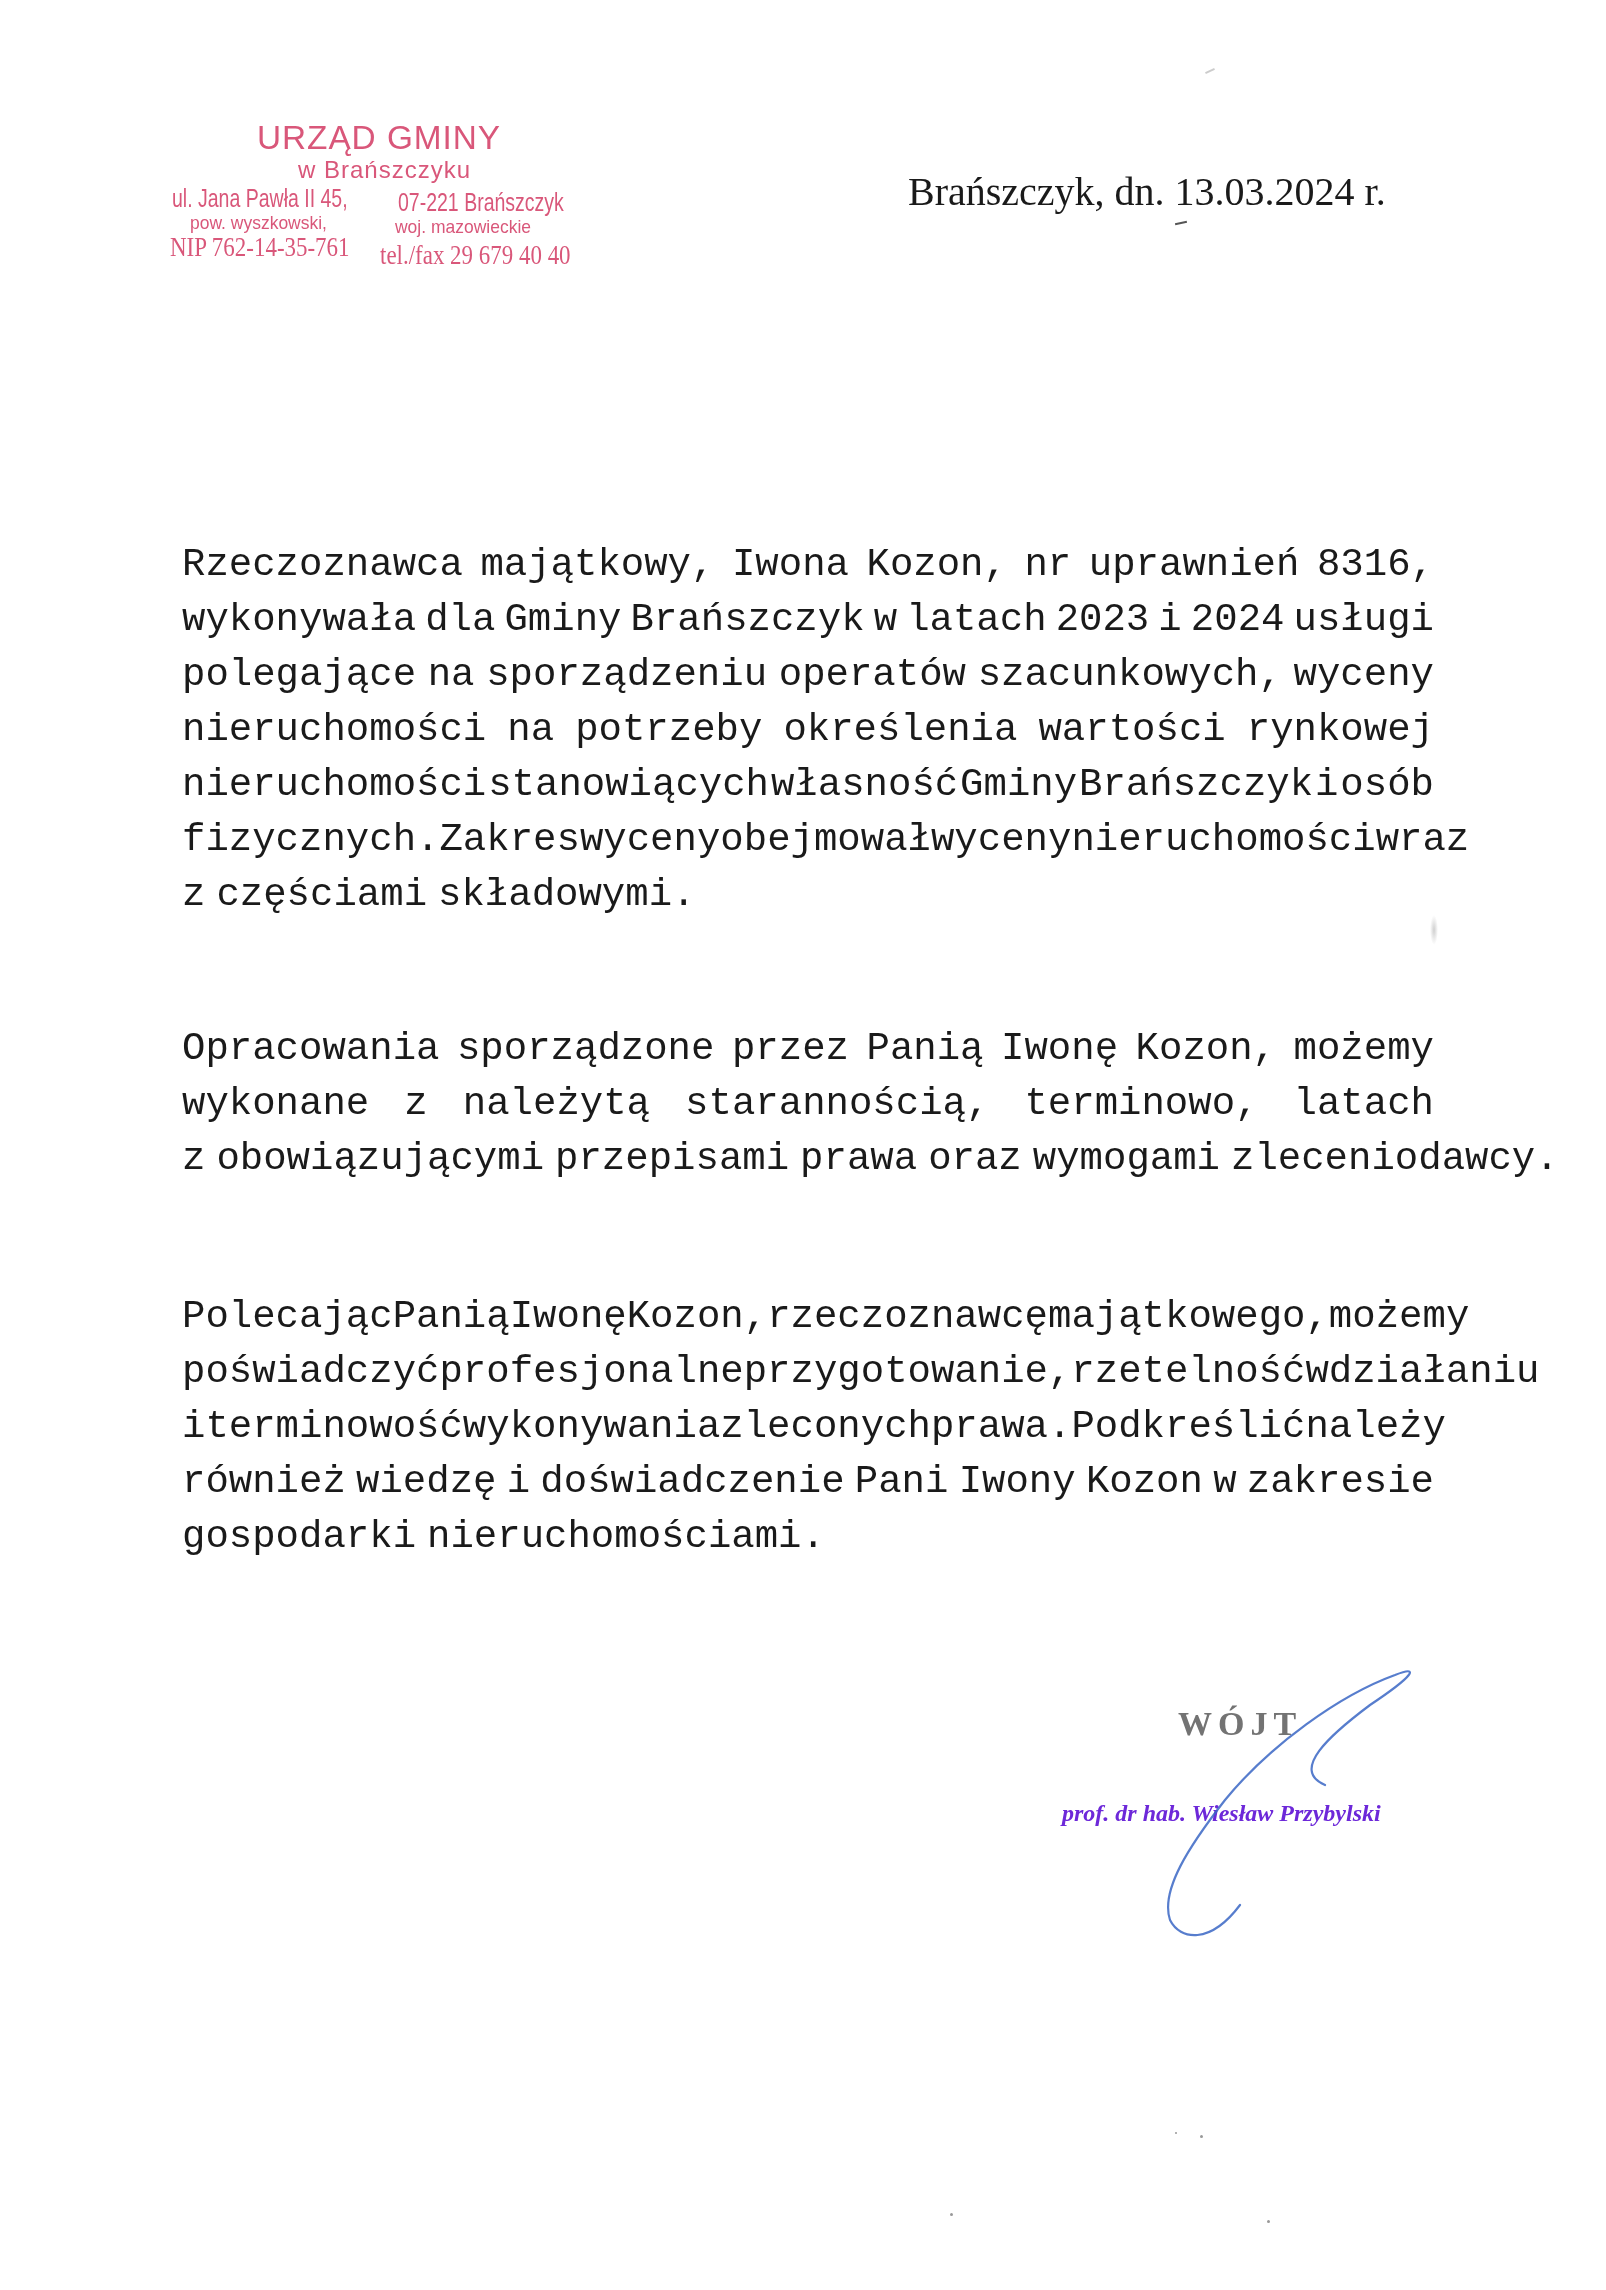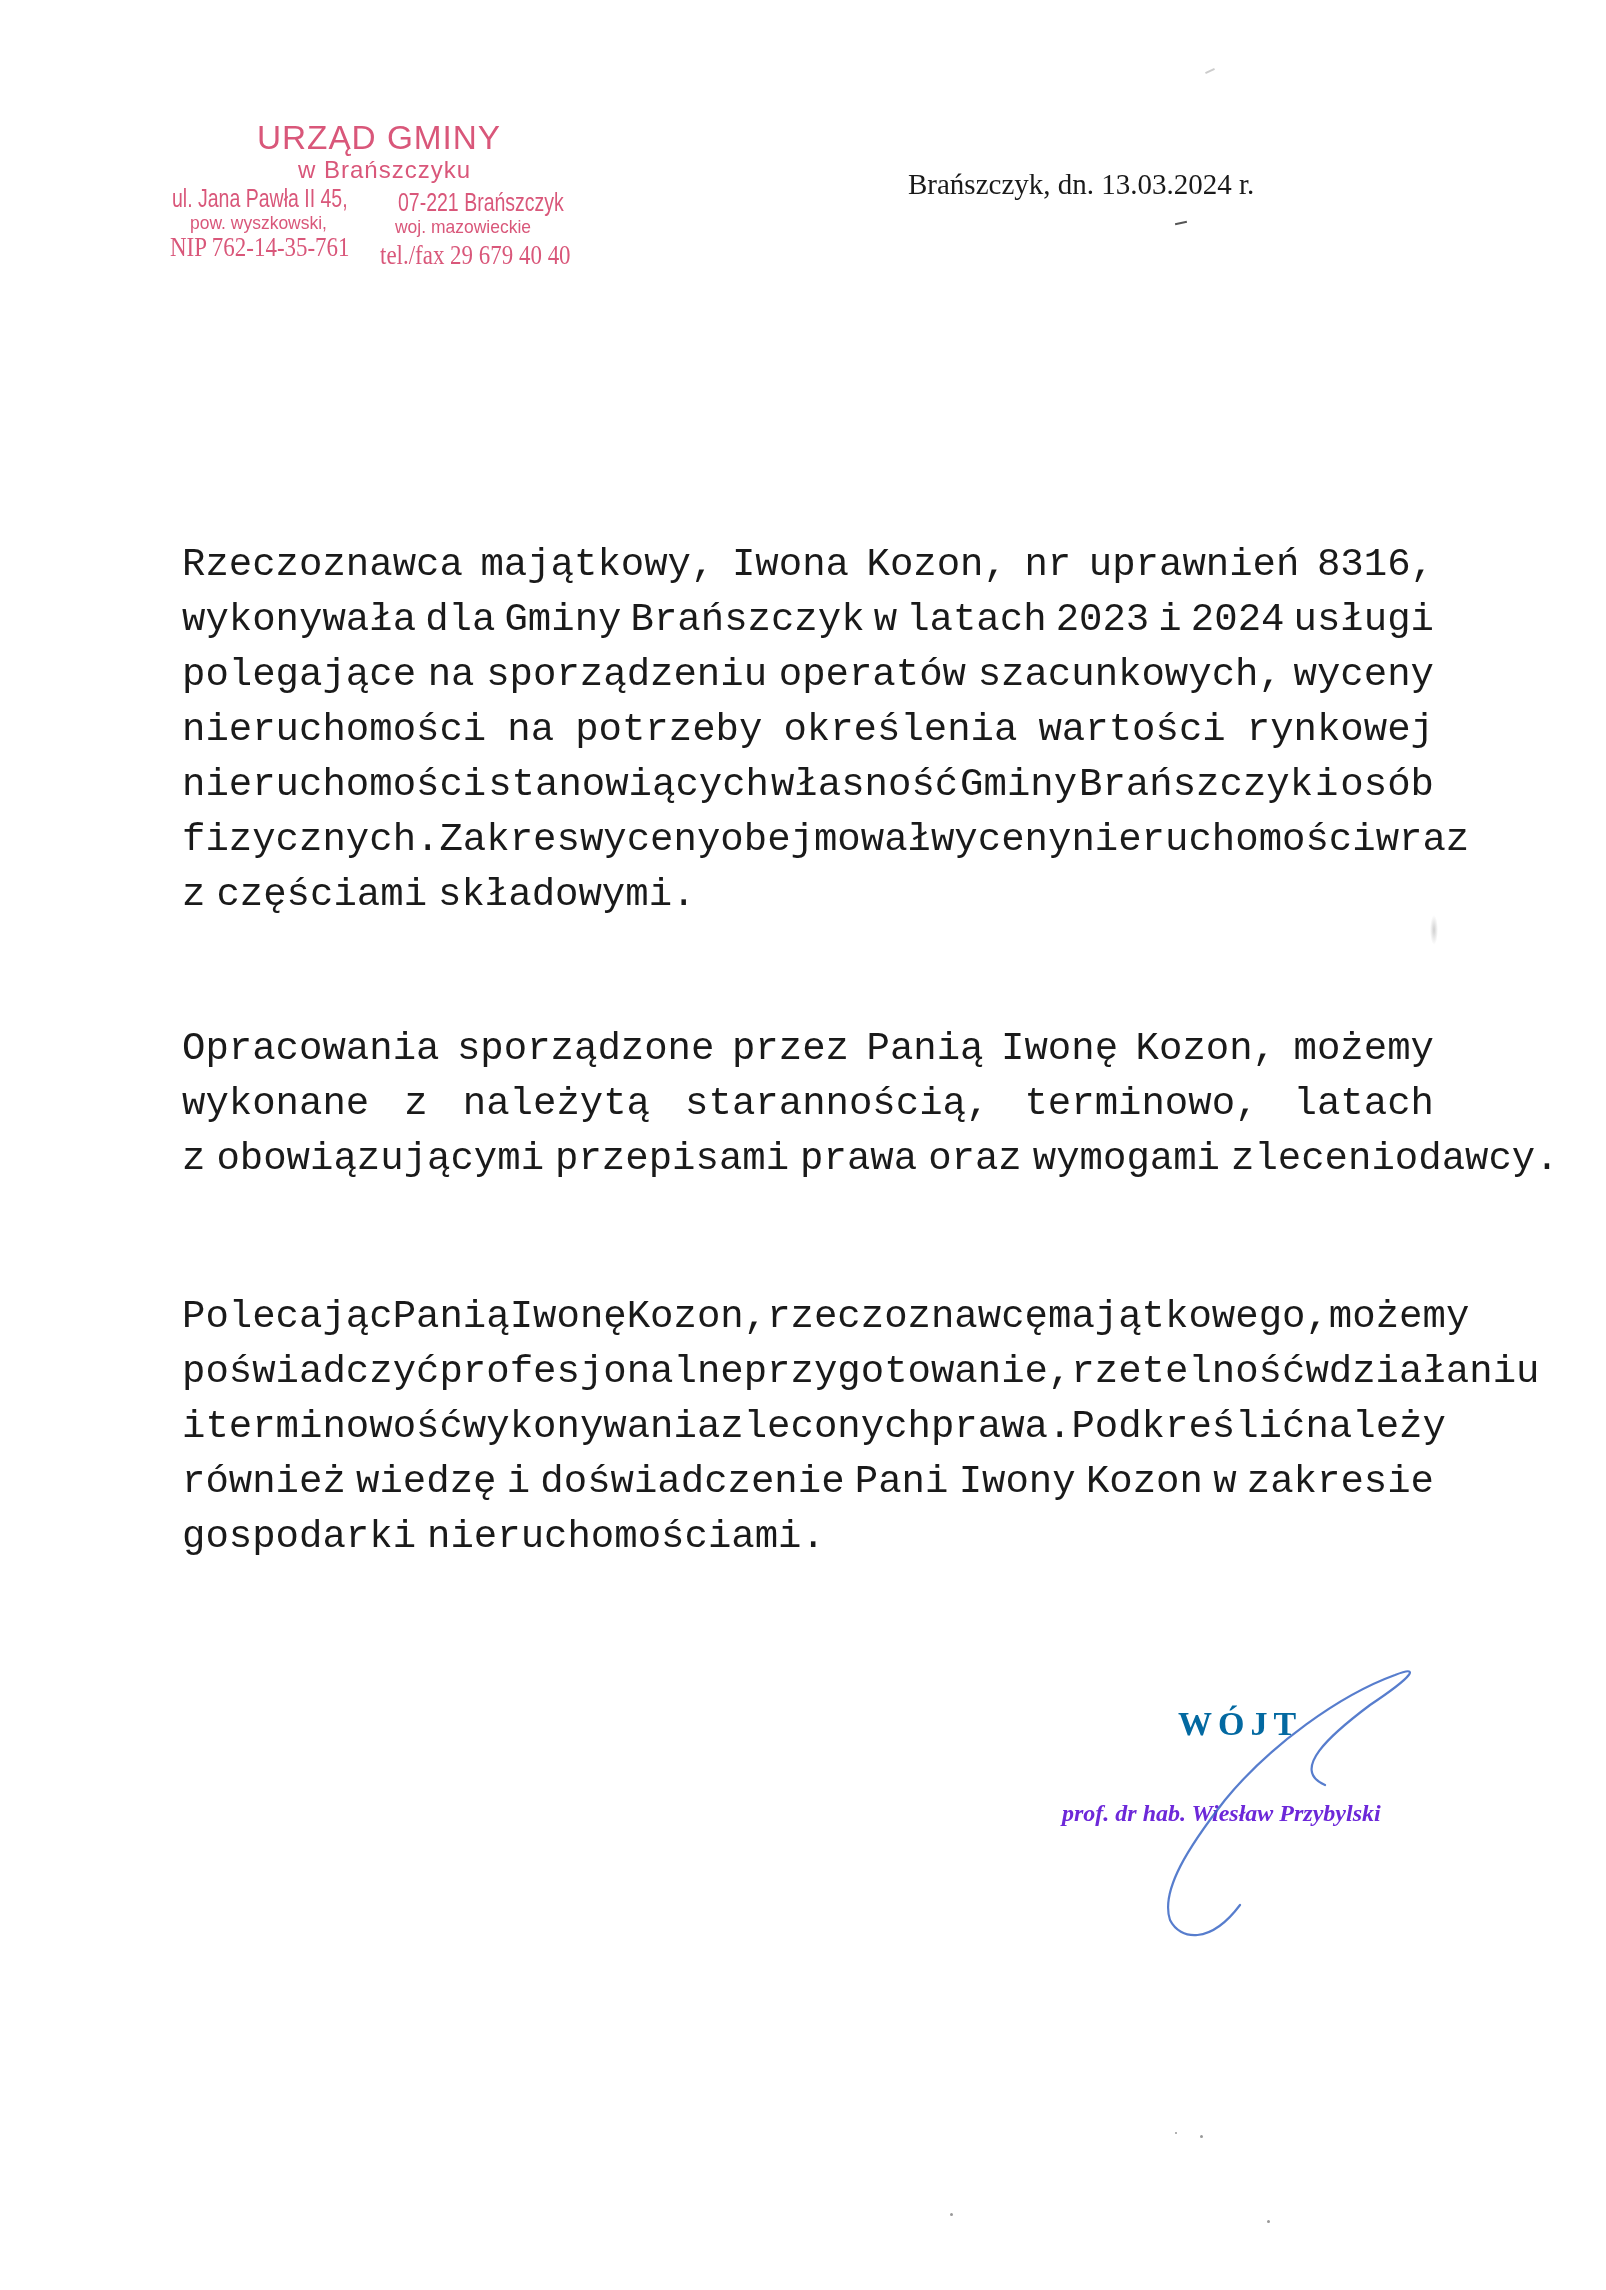--- a/index.html
+++ b/index.html
@@ -7,38 +7,38 @@
     .page { position: absolute; inset: 0; background: #ffffff; }
 
     
     .stamp { position: absolute; left: 170px; top: 118px; width: 430px; color: #d9577a; font-family: "Liberation Sans", sans-serif; }
     .stamp .s-title { position: absolute; left: 87px; top: 0; font-size: 34px; letter-spacing: 1px; white-space: nowrap; transform: scaleX(0.98); transform-origin: left; }
     .stamp .s-sub { position: absolute; left: 128px; top: 38px; font-size: 24px; letter-spacing: 1px; white-space: nowrap; }
     .stamp .s-row { position: absolute; font-size: 25px; white-space: nowrap; transform: scaleX(0.78); transform-origin: left; }
     .stamp .s-row.sm { font-size: 19px; transform: scaleX(0.92); }
     .stamp .s-row.nip { font-family: "Liberation Serif", serif; font-size: 27px; transform: scaleX(0.85); }
 
-    .date { position: absolute; left: 908px; top: 168px; font-size: 29px; white-space: nowrap; }
+    .date { position: absolute; left: 908px; top: 168px; font-size: 40px; white-space: nowrap; }
     .date-mark { position: absolute; left: 1175px; top: 222px; width: 12px; height: 2px; background: #555; transform: rotate(-12deg); }
 
     .title { position: absolute; left: 0; right: 0; top: 380px; text-align: center; font-size: 38px; font-weight: bold; letter-spacing: 1px; }
 
     .para { position: absolute; left: 182px; width: 1252px; font-size: 39px; line-height: 55px; }
     .para .line { display: block; text-align: justify; text-align-last: justify; white-space: nowrap; height: 55px; }
     .para .line.last { text-align-last: left; }
     .line-inner { display: flex; justify-content: space-between; width: 100%; font-family: Liberation Mono, monospace; }
     .para .line.last .line-inner { justify-content: flex-start; gap: 11px; }
 
     #para1 { top: 538px; }
     #para2 { top: 1022px; }
     #para3 { top: 1290px; }
 
     
     .sig-block { position: absolute; left: 1040px; top: 1650px; width: 420px; height: 300px; }
-    .wojt { position: absolute; left: 138px; top: 55px; color: #0369a1; font-size: 34px; font-weight: bold; letter-spacing: 6px; font-family: "Liberation Serif", serif; }
+    .wojt { position: absolute; left: 138px; top: 55px; color: #737373; font-size: 34px; font-weight: bold; letter-spacing: 6px; font-family: "Liberation Serif", serif; }
     .wojt-name { position: absolute; left: 22px; top: 150px; color: #6d28d9; font-size: 24px; font-style: italic; font-weight: bold; white-space: nowrap; font-family: "Liberation Serif", serif; }
     .signature { position: absolute; left: 0; top: 0; }
 
     .smudge { position: absolute; left: 1430px; top: 915px; width: 8px; height: 30px; background: radial-gradient(#cfcfcf, transparent 70%); }
     .corner-mark { position: absolute; left: 1205px; top: 70px; width: 10px; height: 2px; background: #ccc; transform: rotate(-25deg); }
     .noise { position: absolute; width: 3px; height: 3px; border-radius: 50%; background: #999; }
   </style>
 </head>
 <body>
 

